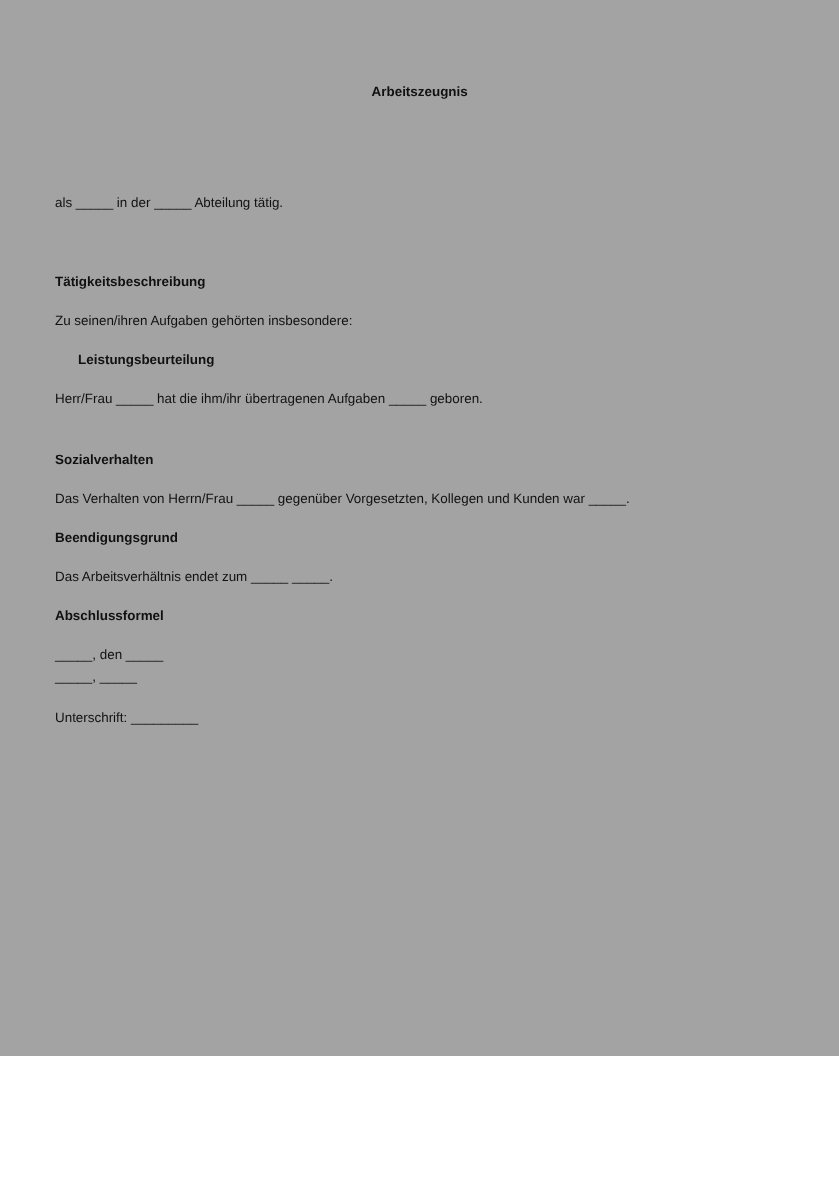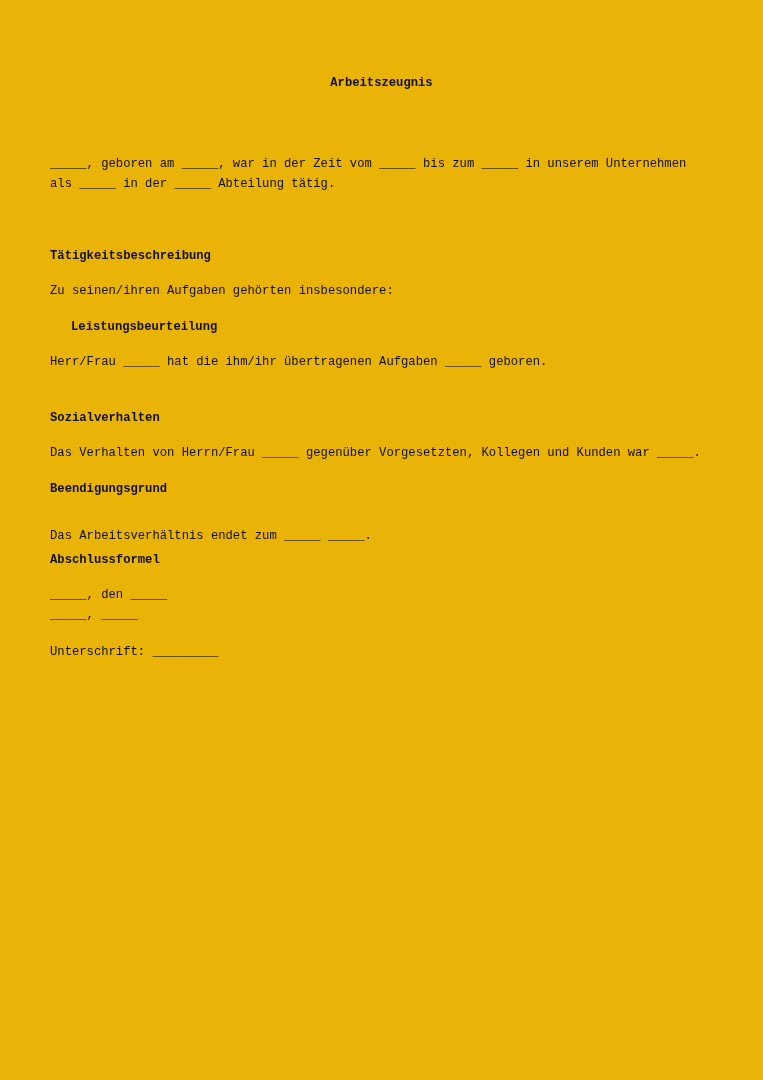--- a/index.html
+++ b/index.html
@@ -13,23 +13,22 @@
       position: relative;
       font-family: "Liberation Sans", sans-serif;
       color: #111111;
       font-size: 12.2px;
       overflow: hidden;
     }
     .page {
       position: absolute;
       left: 0; top: 0;
       width: 763px;
-      height: 1080px;
-      background: #eab308;
-      font-family: Liberation Mono, monospace;
+      height: 960px;
+      background: #a3a3a3;
     }
     .title {
       position: absolute;
       top: 76px;
       left: 0;
       width: 763px;
       text-align: center;
       font-weight: bold;
       font-size: 12.2px;
     }
@@ -46,33 +45,32 @@
       white-space: pre;
       line-height: 15px;
     }
   </style>
 </head>
 <body>
 
 <div class="page">
   <div class="title">Arbeitszeugnis</div>
 
-  <div class="line" style="top:157px;">_____, geboren am _____, war in der Zeit vom _____ bis zum _____ in unserem Unternehmen</div>
   <div class="line" style="top:177px;">als _____ in der _____ Abteilung tätig.</div>
 
   <div class="heading" style="top:249px;">Tätigkeitsbeschreibung</div>
   <div class="line" style="top:284px;">Zu seinen/ihren Aufgaben gehörten insbesondere:</div>
 
   <div class="heading" style="top:320px;padding-left:21px;">Leistungsbeurteilung</div>
   <div class="line" style="top:355px;">Herr/Frau _____ hat die ihm/ihr übertragenen Aufgaben _____ geboren.</div>
 
   <div class="heading" style="top:411px;">Sozialverhalten</div>
   <div class="line" style="top:446px;">Das Verhalten von Herrn/Frau _____ gegenüber Vorgesetzten, Kollegen und Kunden war _____.</div>
 
   <div class="heading" style="top:482px;text-align:right;">Beendigungsgrund</div>
-  <div class="line" style="top:517px;margin-top:12px;">Das Arbeitsverhältnis endet zum _____ _____.</div>
+  <div class="line" style="top:517px;">Das Arbeitsverhältnis endet zum _____ _____.</div>
 
   <div class="heading" style="top:553px;">Abschlussformel</div>
   <div class="line" style="top:588px;">_____, den _____</div>
   <div class="line" style="top:608px;">_____, _____</div>
 
   <div class="line" style="top:645px;text-align:right;">Unterschrift: _________</div>
 </div>
 
 </body></html>

